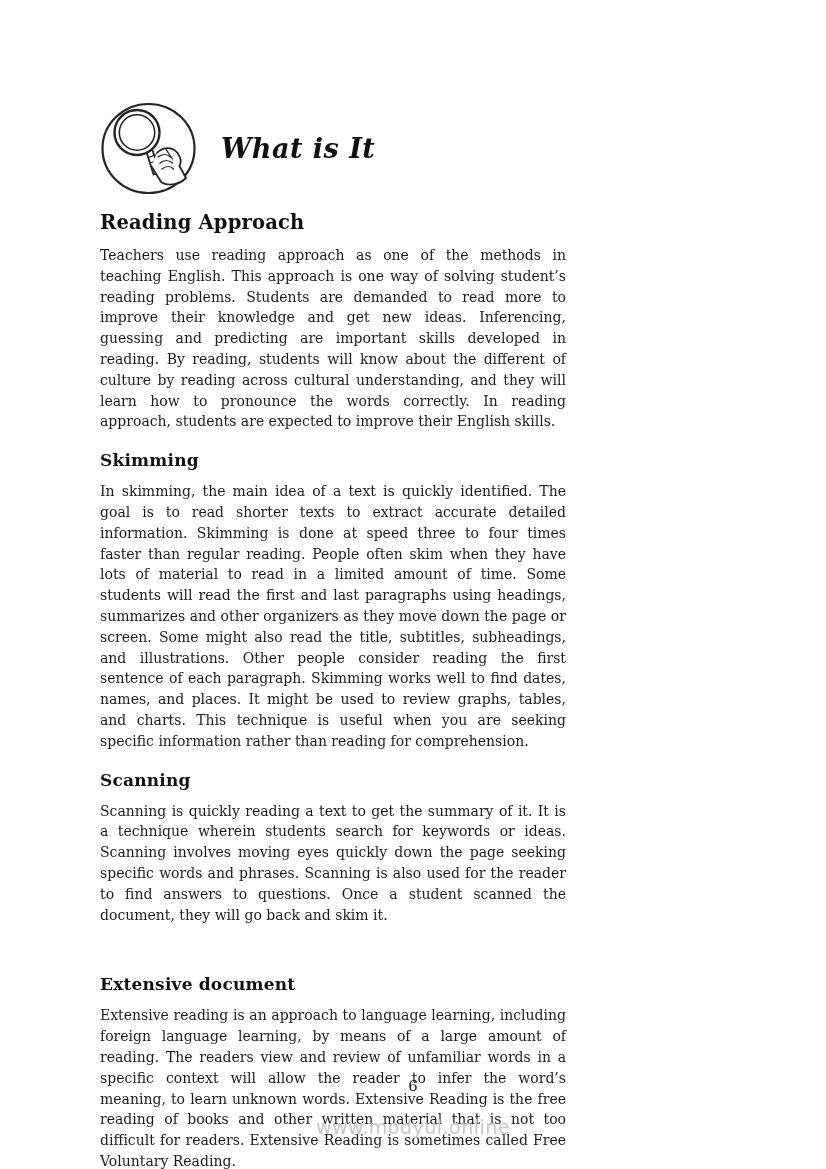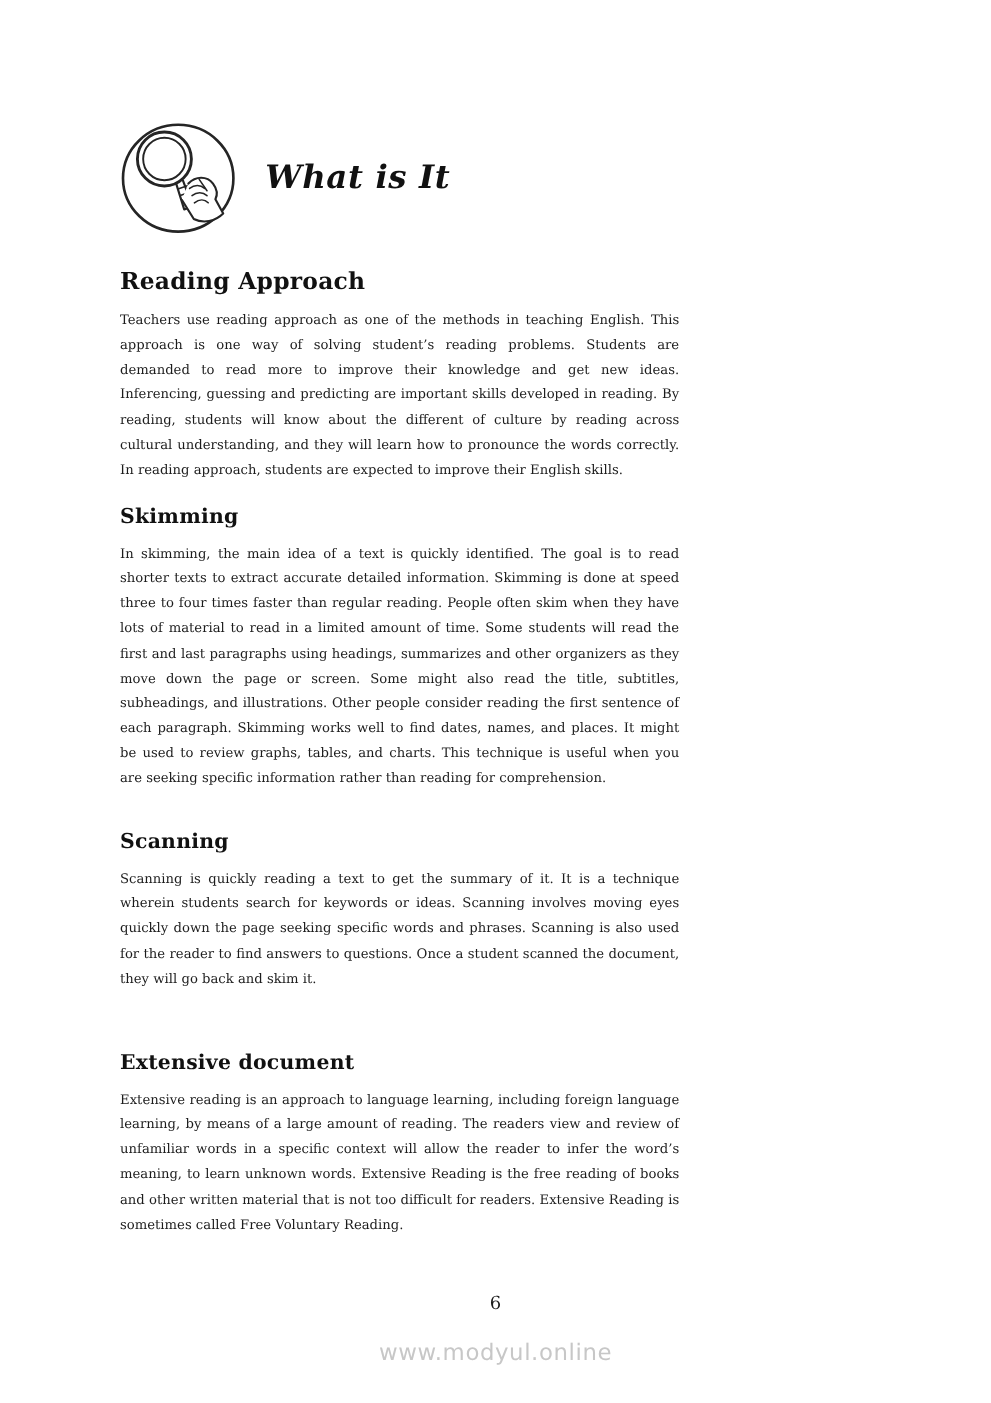--- a/index.html
+++ b/index.html
@@ -33,35 +33,35 @@
     font-size: 27px;
     font-weight: bold;
     font-style: italic;
     margin-left: 24px;
     letter-spacing: 0.5px;
     color: #111;
   }
   h2.main-heading {
     font-size: 19.5px;
     font-weight: bold;
-    margin-top: 28px;
+    margin-top: 16px;
     color: #111;
     letter-spacing: 0.2px;
   }
   h3.sub-heading {
     font-size: 17px;
     font-weight: bold;
     color: #111;
     letter-spacing: 0.2px;
   }
   .mt-s1 { margin-top: 18px; }
-  .mt-s2 { margin-top: 32px; }
+  .mt-s2 { margin-top: 18px; }
   .mt-s3 { margin-top: 49px; }
   p.body-text {
-    font-size: 11px;
+    font-size: 14px;
     line-height: 20.8px;
     text-align: justify;
     margin-top: 11px;
     color: #1c1c1c;
   }
   .page-number {
     position: absolute;
     top: 1077px;
     left: 100px;
     width: 626px;

